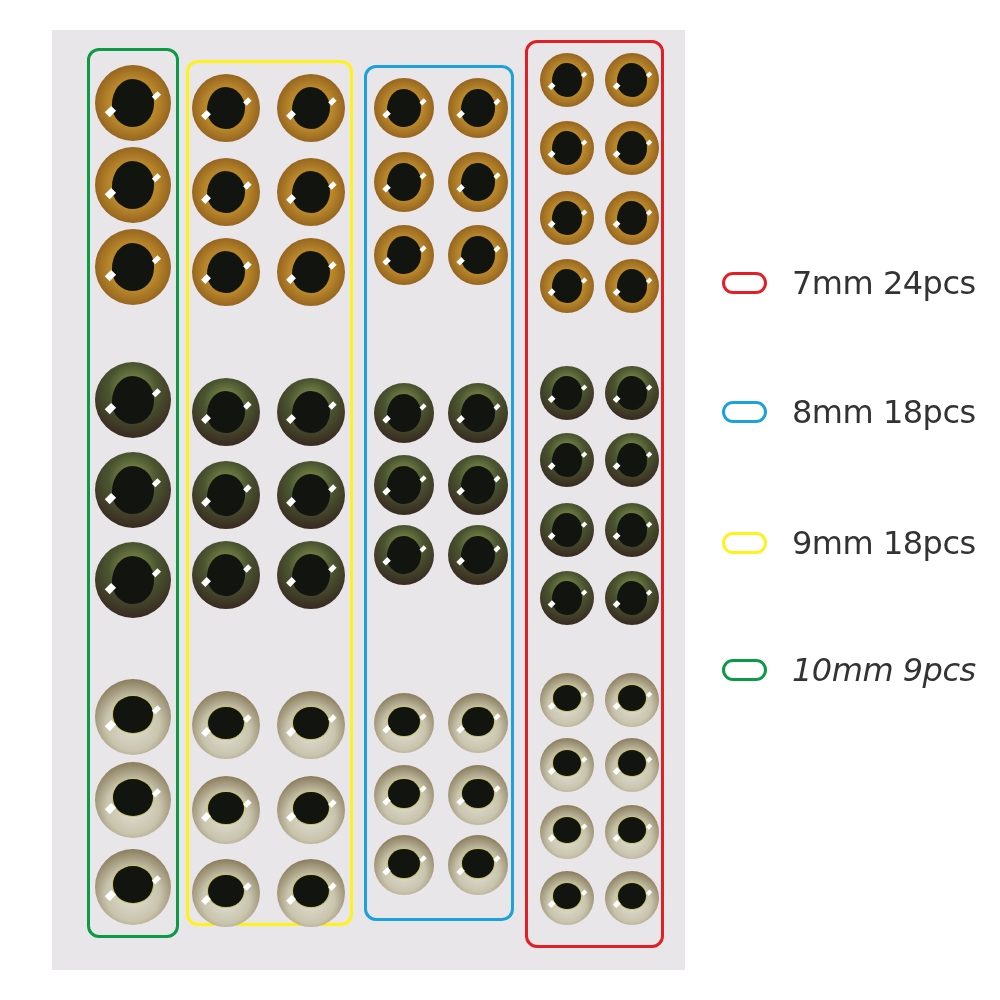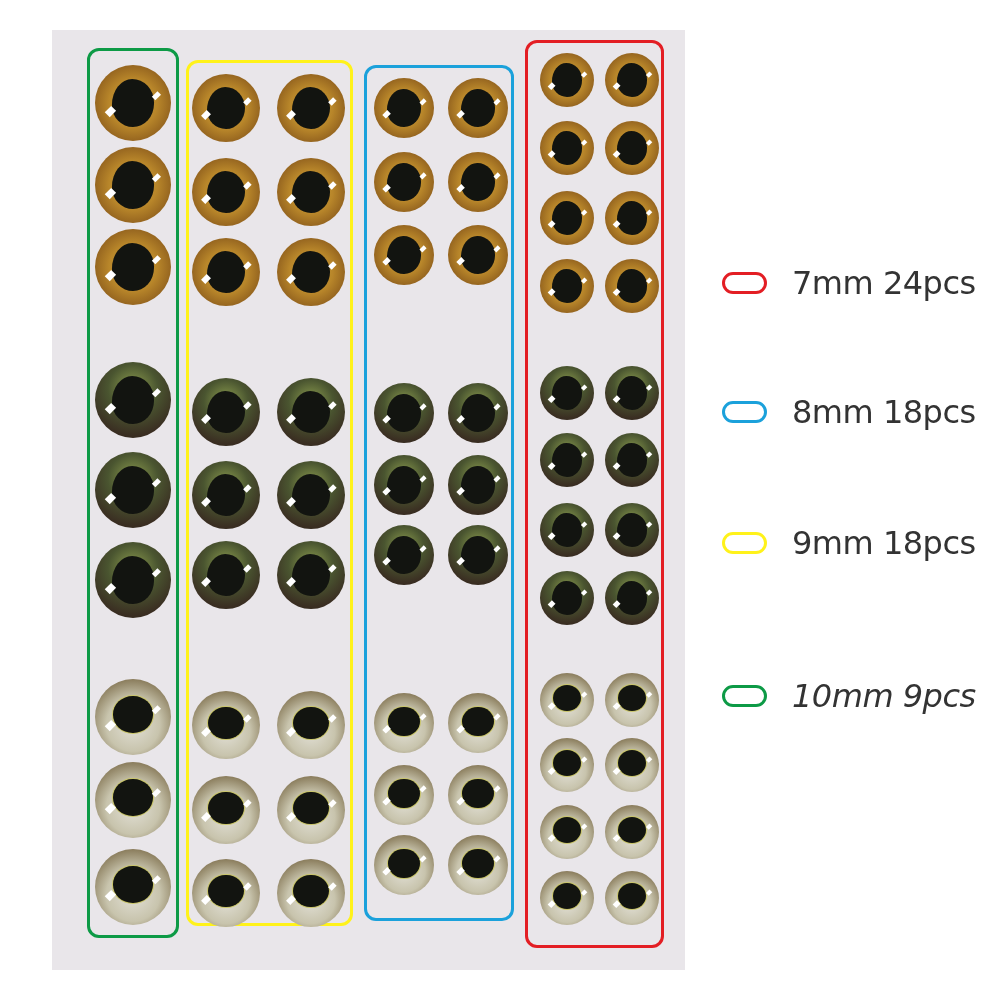--- a/index.html
+++ b/index.html
@@ -380,16 +380,16 @@
   <span class="legend-label">7mm 24pcs</span>
 </div>
 <div class="legend-item" style="top:392px;">
   <div class="pill" style="border-color:#1ba1db;"></div>
   <span class="legend-label">8mm 18pcs</span>
 </div>
 <div class="legend-item" style="top:523px;">
   <div class="pill" style="border-color:#fff21a;"></div>
   <span class="legend-label">9mm 18pcs</span>
 </div>
-<div class="legend-item" style="top:676px;font-style:italic;">
+<div class="legend-item" style="top:650px;font-style:italic;">
   <div class="pill" style="border-color:#0d9a46;"></div>
   <span class="legend-label">10mm 9pcs</span>
 </div>
 
 </body></html>

